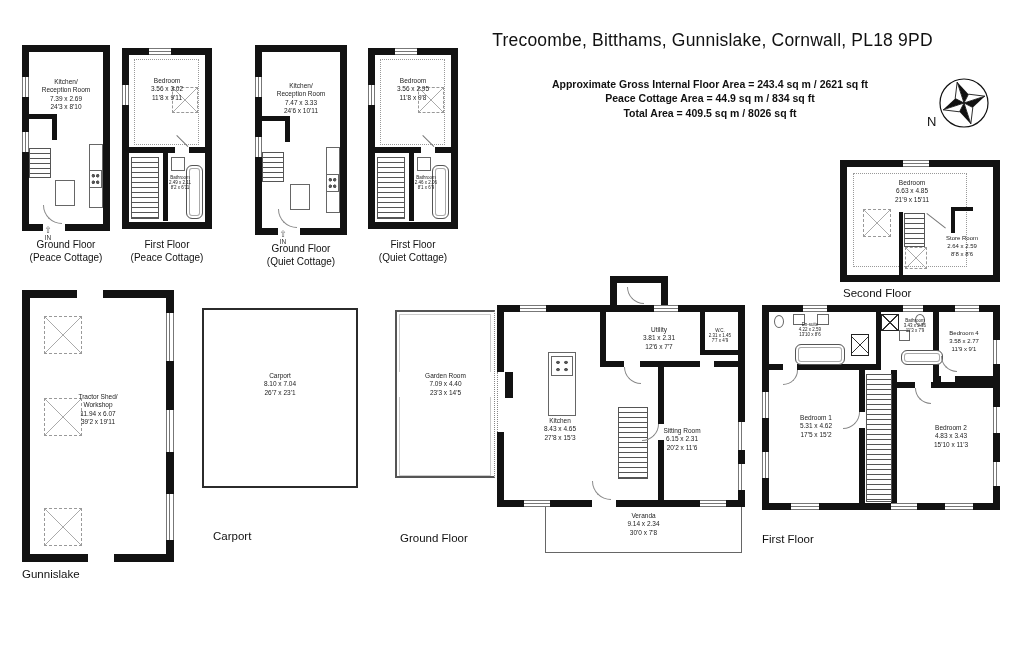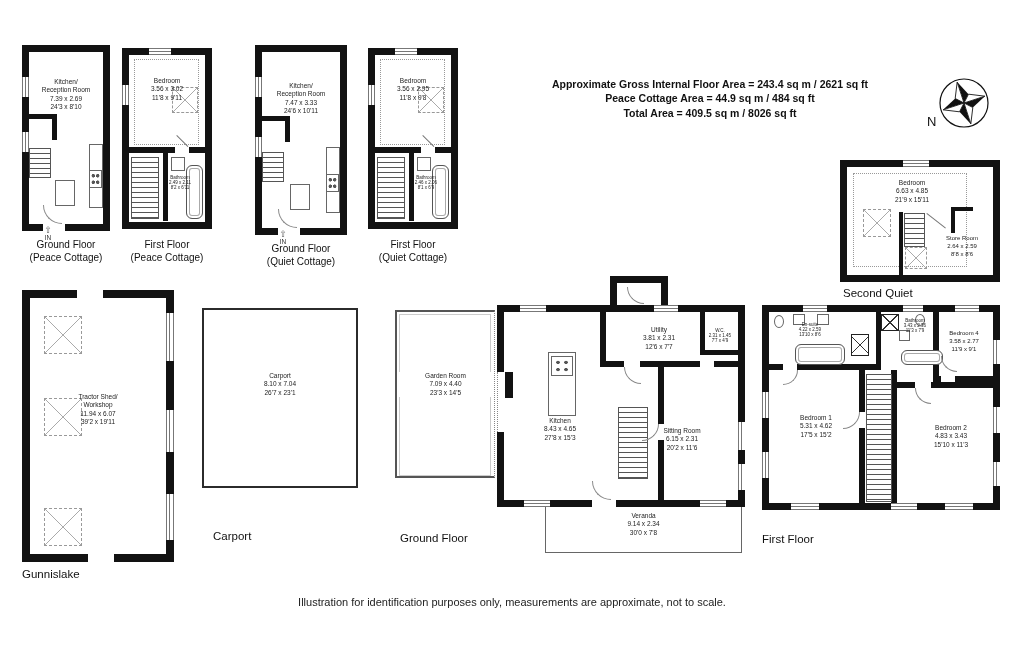--- a/index.html
+++ b/index.html
@@ -43,23 +43,24 @@
   #title{position:absolute;left:440px;top:30px;width:545px;text-align:center;font-size:17.5px;letter-spacing:.2px;}
   #summary{position:absolute;left:470px;top:77px;width:480px;text-align:center;font-weight:bold;font-size:10.5px;line-height:1.38;}
   #disclaimer{position:absolute;left:0;top:596px;width:1024px;text-align:center;font-size:11px;color:#222;}
   .nlbl{position:absolute;font-size:13px;color:#111;}
 </style>
 </head>
 <body>
 
 <div id="sheet">
 
+  <div id="title">Trecoombe, Bitthams, Gunnislake, Cornwall, PL18 9PD</div>
   <div id="summary">
     <div>Approximate Gross Internal Floor Area  = 243.4 sq m / 2621 sq ft</div>
-    <div>Peace Cottage Area  = 44.9 sq m / 484 sq ft</div>
+    <div>Peace Cottage Area  = 44.9 sq m / 834 sq ft</div>
     <div>Total Area = 409.5 sq m / 8026 sq ft</div>
   </div>
 
   <div class="abs" style="left:922px;top:74px;width:74px;height:66px;">
     <svg width="74" height="66" viewBox="0 0 74 66">
       <circle cx="42" cy="29" r="24" fill="none" stroke="#111" stroke-width="1.2"></circle>
       <g transform="rotate(-18 42 29)">
         <polygon points="42,7 49,22 42,29" fill="#111"></polygon>
         <polygon points="42,7 35,22 42,29" fill="#fff" stroke="#111" stroke-width="0.8"></polygon>
         <polygon points="64,29 49,36 42,29" fill="#111"></polygon>
@@ -197,21 +198,21 @@
     <div class="stairs" style="left:57px;top:46px;width:19px;height:32px;"></div>
     <div class="wall" style="left:104px;top:40px;width:4px;height:26px;"></div>
     <div class="wall" style="left:104px;top:40px;width:22px;height:4px;"></div>
     <div class="diag" style="left:80px;top:46px;width:24px;transform:rotate(38deg);"></div>
     <div class="lbl" style="left:86px;top:68px;width:58px;font-size:6px;">
       <div>Store Room</div>
       <div>2.64 x 2.59</div>
       <div>8'8 x 8'6</div>
     </div>
   </div>
-  <div class="cap" style="left:843px;top:287px;">Second Quiet</div>
+  <div class="cap" style="left:843px;top:287px;">Second Floor</div>
 
   <div class="plan" style="left:22px;top:290px;width:152px;height:272px;border-width:8px;">
     <div class="xbox" style="left:14px;top:18px;width:36px;height:36px;"></div>
     <div class="xbox" style="left:14px;top:100px;width:36px;height:36px;"></div>
     <div class="xbox" style="left:14px;top:210px;width:36px;height:36px;"></div>
     <div class="winVr" style="top:15px;height:48px;"></div>
     <div class="winVr" style="top:112px;height:42px;"></div>
     <div class="winVr" style="top:196px;height:46px;"></div>
     <div class="gap" style="left:47px;top:-8px;width:26px;height:8px;"></div>
     <div class="gap" style="left:58px;bottom:-8px;width:26px;height:8px;"></div>
@@ -368,15 +369,14 @@
       <div>17'5 x 15'2</div>
     </div>
     <div class="lbl" style="left:142px;top:112px;width:80px;">
       <div>Bedroom 2</div>
       <div>4.83 x 3.43</div>
       <div>15'10 x 11'3</div>
     </div>
   </div>
   <div class="cap" style="left:762px;top:533px;">First Floor</div>
 
-  <div id="disclaimer">Illustration for identification purposes only, measurements are approximate, not to scale.</div>
 
 </div>
 
 </body></html>

